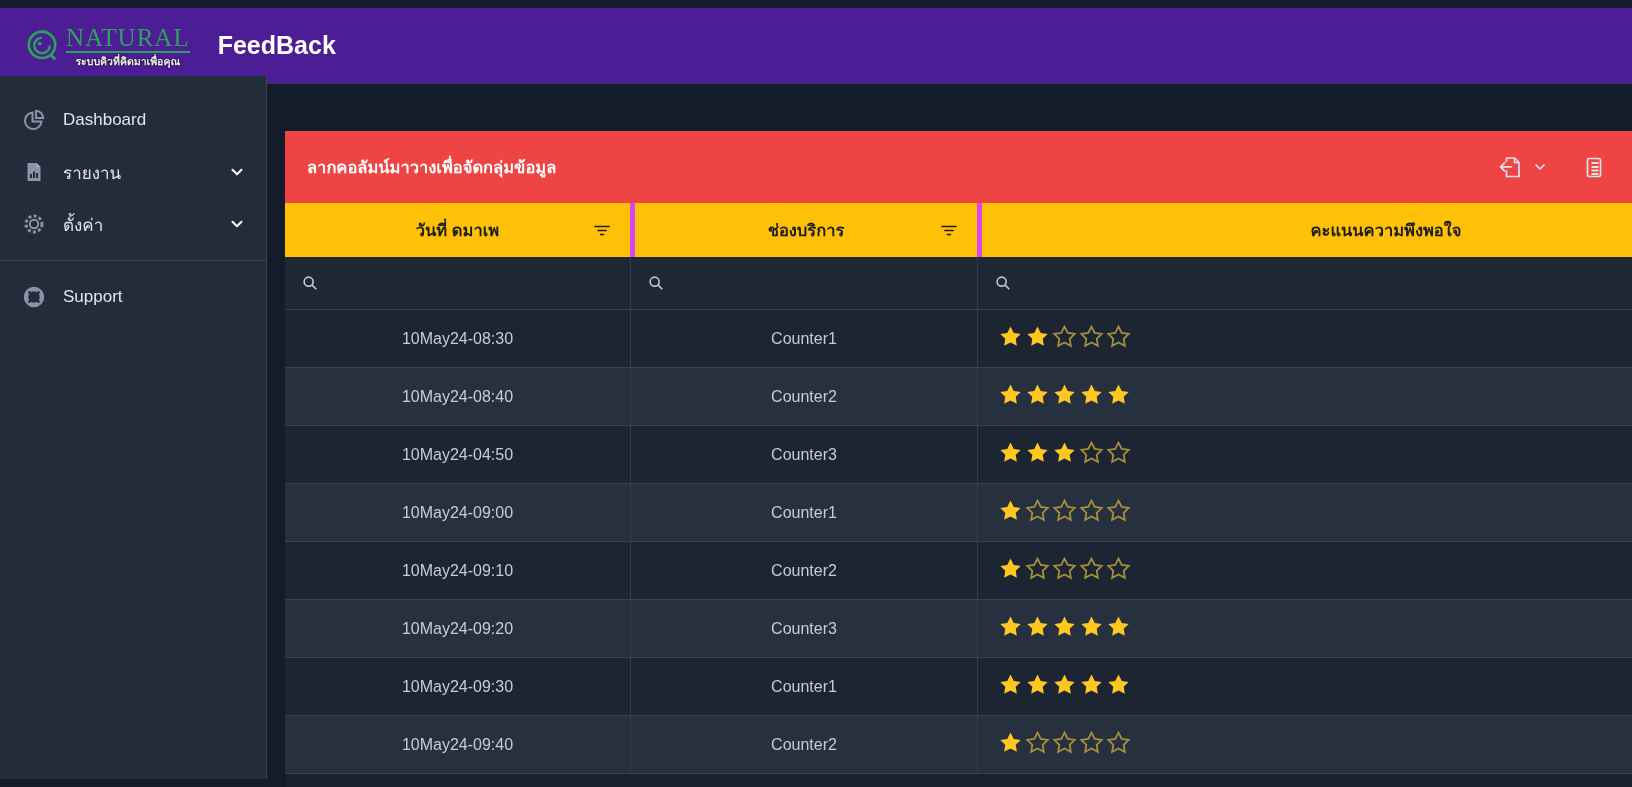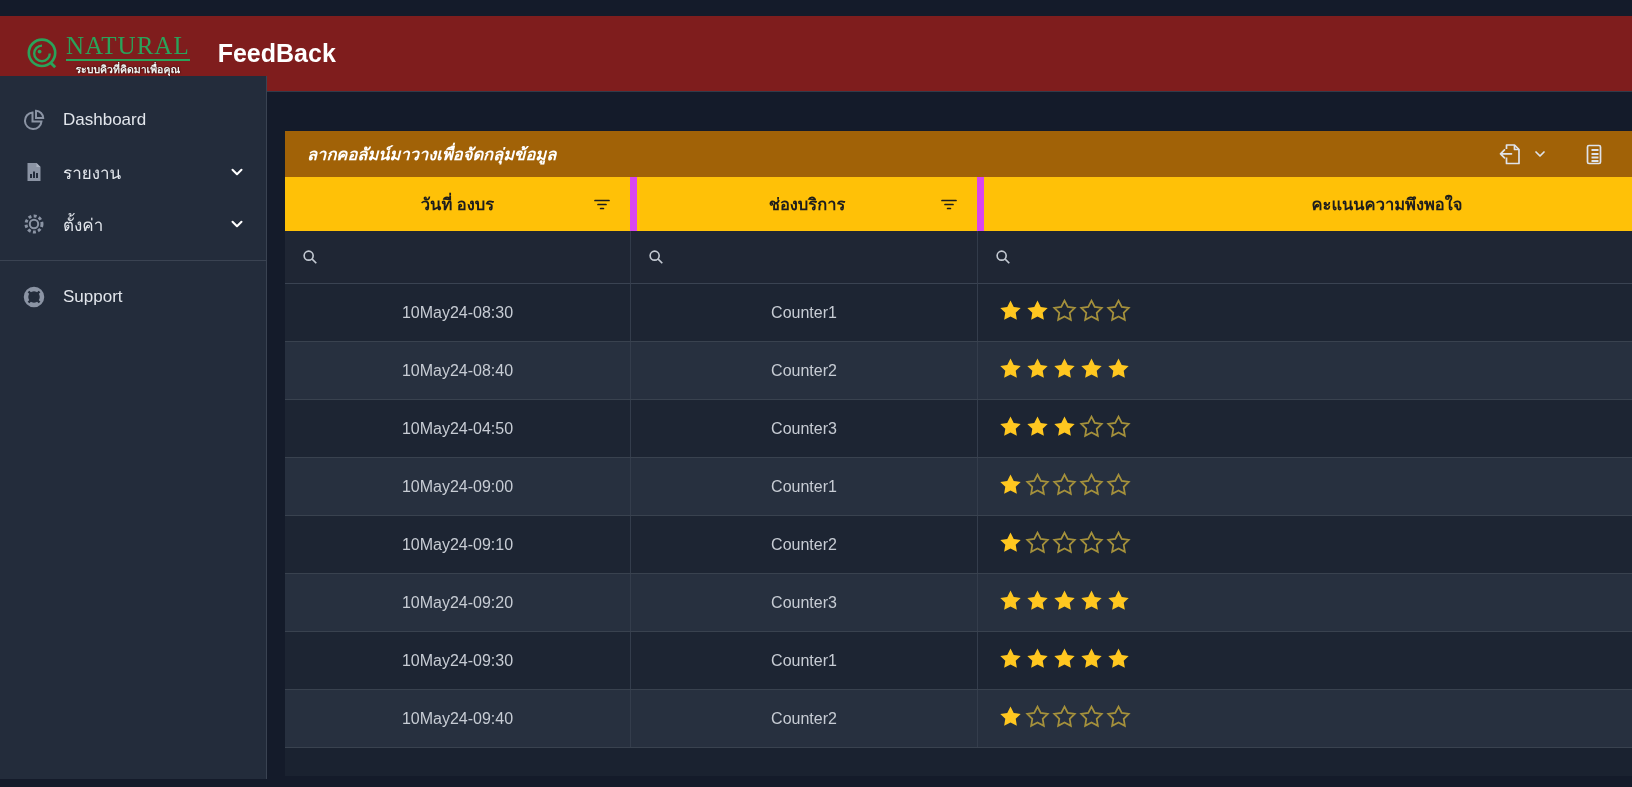--- a/index.html
+++ b/index.html
@@ -4,22 +4,22 @@
 <style>
   html,body{margin:0;padding:0;}
   body{
     width:1632px;height:787px;position:relative;overflow:hidden;
     background:#141b2a;
     font-family:"Liberation Sans","DejaVu Sans",sans-serif;
     -webkit-font-smoothing:antialiased;
   }
   
   .topbar{
-    position:absolute;left:0;top:16px;width:100%;height:75px;
-    background:#7f1d1d;border-bottom:1px solid #323b4a;
+    position:absolute;left:0;top:8px;width:100%;height:75px;
+    background:#4c1d95;border-bottom:1px solid #323b4a;
     display:flex;align-items:center;
   }
   .logo{display:flex;align-items:center;margin-left:24px;cursor:pointer;}
   .logo-badge{width:36px;height:36px;margin-right:6px;}
   .logo-textblock{display:flex;flex-direction:column;align-items:center;line-height:1;}
   .brand-name{
     font-family:"Liberation Serif","DejaVu Serif",serif;
     color:#2aa35a;font-size:25px;letter-spacing:1px;
     border-bottom:2px solid #2aa35a;padding-bottom:1px;
   }
@@ -39,42 +39,42 @@
   .side-icon{width:24px;height:24px;margin-right:17px;flex:0 0 auto;display:flex;}
   .side-label{flex:1 1 auto;}
   .side-chevron{width:18px;height:18px;}
   .side-divider{height:1px;background:#3a4352;margin:10px 0 10px 0;}
   
   .grid{
     position:absolute;left:285px;top:131px;right:0;bottom:0;
     display:flex;flex-direction:column;overflow:hidden;
   }
   .grid-toolbar{
-    height:46px;flex:0 0 auto;background:#a16207;
+    height:72px;flex:0 0 auto;background:#ef4444;
     display:flex;align-items:center;justify-content:space-between;
-    padding:0 22px;color:#ffffff;font-style:italic;
+    padding:0 22px;color:#ffffff;
   }
   .group-panel-text{font-size:16.5px;font-weight:bold;}
   .toolbar-actions{display:flex;align-items:center;}
   .tb-btn{display:flex;align-items:center;cursor:pointer;padding:4px;}
   .tb-btn svg{display:block;}
   .tb-gap{width:26px;}
   .table-clip{flex:1 1 auto;overflow:hidden;position:relative;}
   .table{width:1505px;}
   .tr{display:flex;width:1505px;}
   .c1{width:345px;flex:0 0 auto;box-sizing:border-box;}
   .c2{width:347px;flex:0 0 auto;box-sizing:border-box;}
   .c3{width:813px;flex:0 0 auto;box-sizing:border-box;}
   
   .thead .th{
     height:54px;background:#ffc107;color:#1d1d1d;
     display:flex;align-items:center;justify-content:center;
     font-size:16.5px;font-weight:bold;position:relative;cursor:pointer;
   }
-  .thead .th + .th{border-left:7px solid #d946ef;}
+  .thead .th + .th{border-left:5px solid #d946ef;}
   .filter-toggle{position:absolute;right:18px;top:50%;transform:translateY(-50%);
     width:20px;height:20px;cursor:pointer;}
   
   .filter-row .fd{
     height:53px;background:#1f2634;border-bottom:1px solid #3a4352;
     display:flex;align-items:center;padding-left:16px;
   }
   .filter-row .fd + .fd{border-left:1px solid #323b4a;}
   .filter-input{
     background:transparent;border:none;outline:none;color:#d7dbe2;
@@ -195,21 +195,21 @@
         </svg>
       </span>
     </span>
   </div>
 
   <div class="table-clip">
     <div class="table">
 
       <div class="tr thead">
         <div class="th c1">
-          <span>วันที่ องบร</span>
+          <span>วันที่ ดมาเพ</span>
           <svg class="filter-toggle" viewBox="0 0 20 20" stroke="#1d1d1d" stroke-width="1.7" stroke-linecap="round">
             <line x1="3" y1="6.5" x2="17" y2="6.5"></line>
               <line x1="6" y1="10.5" x2="14" y2="10.5"></line>
               <line x1="8.6" y1="14.5" x2="11.4" y2="14.5"></line>
           </svg>
         </div>
         <div class="th c2">
           <span>ช่องบริการ</span>
           <svg class="filter-toggle" viewBox="0 0 20 20" stroke="#1d1d1d" stroke-width="1.7" stroke-linecap="round">
             <line x1="3" y1="6.5" x2="17" y2="6.5"></line>

